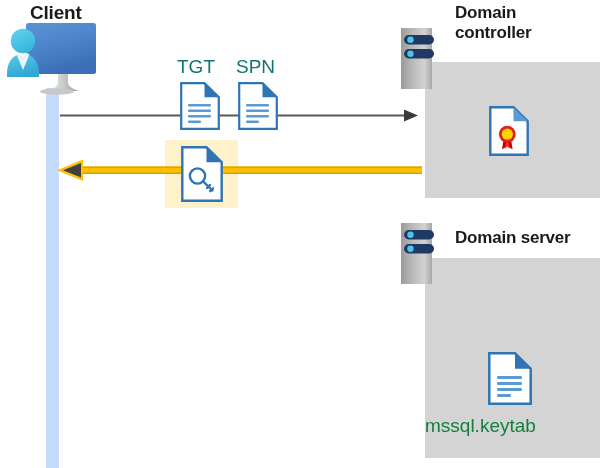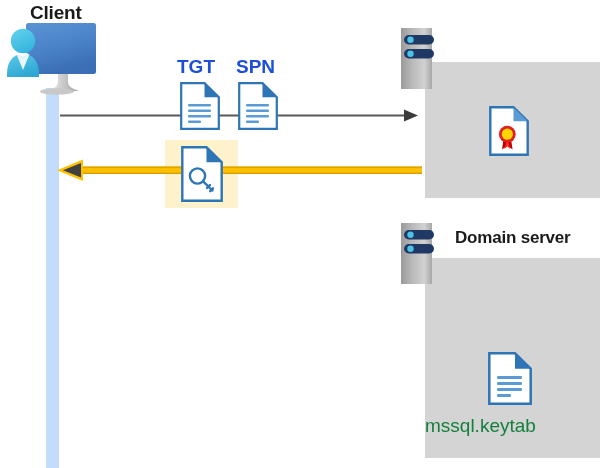--- a/index.html
+++ b/index.html
@@ -17,21 +17,21 @@
   .title-bold{
     font-weight:bold;
     color:#1a1a1a;
     letter-spacing:-0.2px;
     line-height:1.18;
   }
   #client-title{left:30px;top:2px;font-size:19px;}
   #dc-title{left:455px;top:3px;font-size:17px;width:140px;}
   #linux-title{left:455px;top:228px;font-size:17px;}
   .doc-label{
-    font-size:19px;color:#1d4ed8;font-weight:bold;
+    font-size:19px;color:#0f766e;
   }
   #tgt-label{left:177px;top:56px;}
   #spn-label{left:236px;top:56px;}
   #keytab-label{
     left:425px;top:415px;width:175px;text-align:left;
     font-size:19px;color:#15803d;
   }
 
   
   .gray-panel{background:#d4d4d4;}
@@ -86,20 +86,22 @@
 
       <path d="M12.5 32.2 L19 48 L25.5 32.2 L19 35.4 z" fill="#eaf7fc"></path>
       <path d="M12.5 32.2 L19 35.4 L25.5 32.2 L19 29.6 z" fill="#ffffff"></path>
 
       <circle cx="19" cy="19" r="12.2" fill="url(#headGrad)"></circle>
     </svg>
   </div>
 
   <div class="abs title-bold" id="client-title">Client</div>
 
+  <div class="abs title-bold" id="dc-title" style="white-space:pre-line;">Domain
+controller</div>
 
   <div class="abs title-bold" id="linux-title">Domain server</div>
 
   <div class="abs" style="left:60px;top:108px;">
     <svg width="360" height="16" viewBox="0 0 360 16">
       <line x1="0" y1="7.5" x2="344" y2="7.5" stroke="#595959" stroke-width="2"></line>
       <path d="M344 1.5 L358 7.5 L344 13.5 z" fill="#3b3b3b"></path>
     </svg>
   </div>
 

